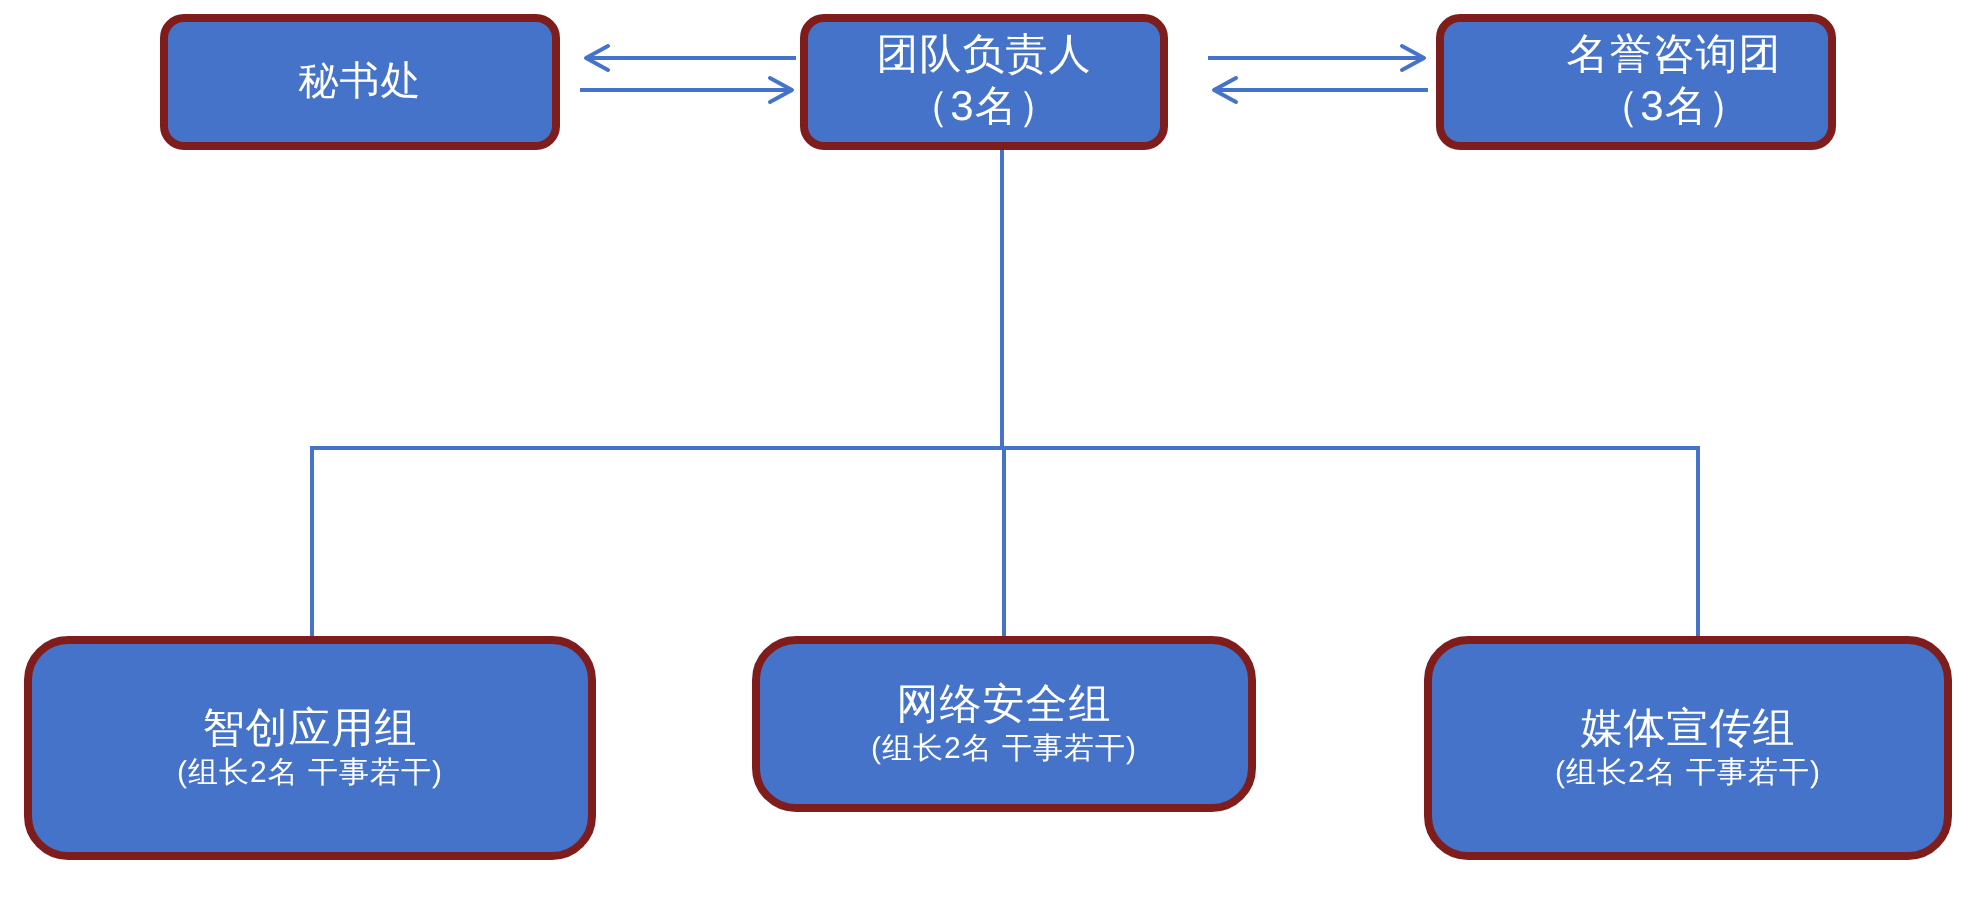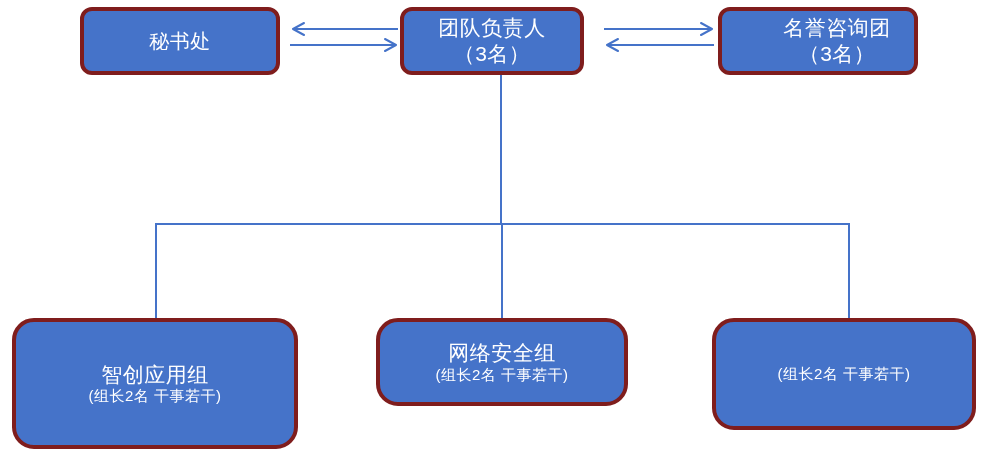--- a/index.html
+++ b/index.html
@@ -55,21 +55,21 @@
   #node-leader .line2 { font-size: 21px; }
   #node-advisory {
     left: 718px; top: 7px; width: 200px; height: 68px;
     border-radius: 12px;
     padding-left: 38px;
   }
   #node-advisory .line1 { font-size: 21px; }
   #node-advisory .line2 { font-size: 21px; }
   
   #node-group-1 {
-    left: 12px; top: 318px; width: 286px; height: 131px;
+    left: 12px; top: 318px; width: 286px; height: 112px;
     border-radius: 22px;
   }
   #node-group-2 {
     left: 376px; top: 318px; width: 252px; height: 88px;
     border-radius: 22px;
   }
   #node-group-3 {
     left: 712px; top: 318px; width: 264px; height: 112px;
     border-radius: 22px;
   }
@@ -145,16 +145,17 @@
     <span class="line1">智创应用组</span>
     <span class="line2">(组长2名 干事若干)</span>
   </div>
 
   <div class="node node-group" id="node-group-2">
     <span class="line1">网络安全组</span>
     <span class="line2">(组长2名 干事若干)</span>
   </div>
 
   <div class="node node-group" id="node-group-3">
+    <span class="line1">媒体宣传组</span>
     <span class="line2">(组长2名 干事若干)</span>
   </div>
 
 </div>
 
 </body></html>

